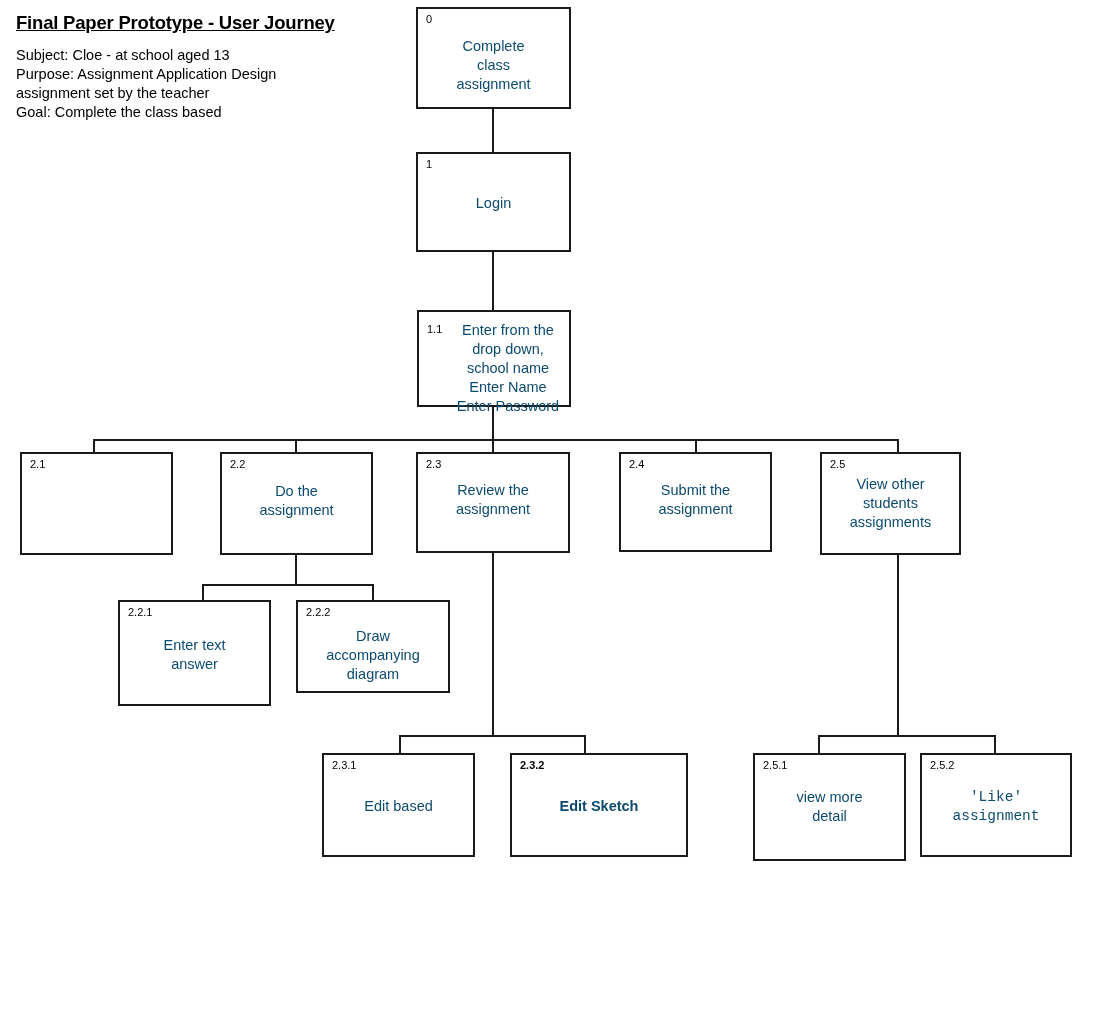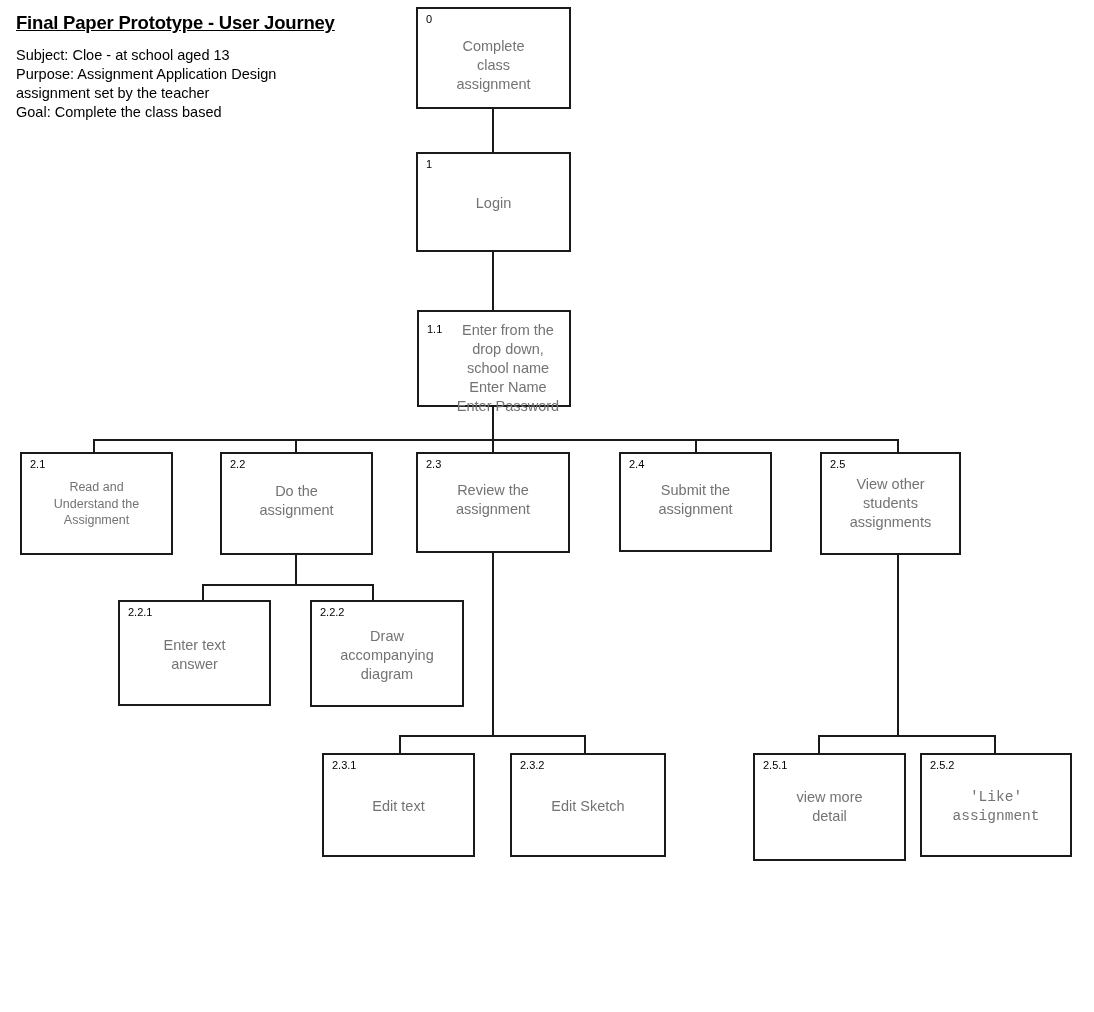--- a/index.html
+++ b/index.html
@@ -57,21 +57,21 @@
     line-height: 13px;
     color: #000;
   }
   .node-label {
     position: absolute;
     left: 0;
     right: 0;
     text-align: center;
     font-size: 14.5px;
     line-height: 19px;
-    color: #737373;
+    color: #0c4a6e;
     white-space: pre-line;
   }
   .node-label.small {
     font-size: 12.5px;
     line-height: 16.5px;
   }
   .node-label.inline-id {
     left: 34px;
     right: 4px;
   }
@@ -143,23 +143,20 @@
     <span class="node-id" style="top:11px;">1.1</span>
     <span class="node-label inline-id" style="top:9px; left:30px; right:2px;">Enter from the
 drop down,
 school name
 Enter Name
 Enter Password</span>
   </div>
 
   <div class="node" style="left:20px; top:452px; width:153px; height:103px;">
     <span class="node-id">2.1</span>
-    <span class="node-label small" style="top:25px;">Read and
-Understand the
-Assignment</span>
   </div>
 
   <div class="node" style="left:220px; top:452px; width:153px; height:103px;">
     <span class="node-id">2.2</span>
     <span class="node-label" style="top:28px;">Do the
 assignment</span>
   </div>
 
   <div class="node" style="left:416px; top:452px; width:154px; height:101px;">
     <span class="node-id">2.3</span>
@@ -179,33 +176,33 @@
 students
 assignments</span>
   </div>
 
   <div class="node" style="left:118px; top:600px; width:153px; height:106px;">
     <span class="node-id">2.2.1</span>
     <span class="node-label" style="top:34px;">Enter text
 answer</span>
   </div>
 
-  <div class="node" style="left:310px; top:600px; width:154px; height:107px;">
+  <div class="node" style="left:296px; top:600px; width:154px; height:93px;">
     <span class="node-id">2.2.2</span>
     <span class="node-label" style="top:25px;">Draw
 accompanying
 diagram</span>
   </div>
 
   <div class="node" style="left:322px; top:753px; width:153px; height:104px;">
     <span class="node-id">2.3.1</span>
-    <span class="node-label" style="top:42px;">Edit text</span>
-  </div>
-
-  <div class="node" style="left:510px; top:753px; width:156px; height:104px;">
+    <span class="node-label" style="top:42px;">Edit based</span>
+  </div>
+
+  <div class="node" style="left:510px; top:753px; width:178px; height:104px;font-weight:bold;">
     <span class="node-id">2.3.2</span>
     <span class="node-label" style="top:42px;">Edit Sketch</span>
   </div>
 
   <div class="node" style="left:753px; top:753px; width:153px; height:108px;">
     <span class="node-id">2.5.1</span>
     <span class="node-label" style="top:33px;">view more
 detail</span>
   </div>
 

